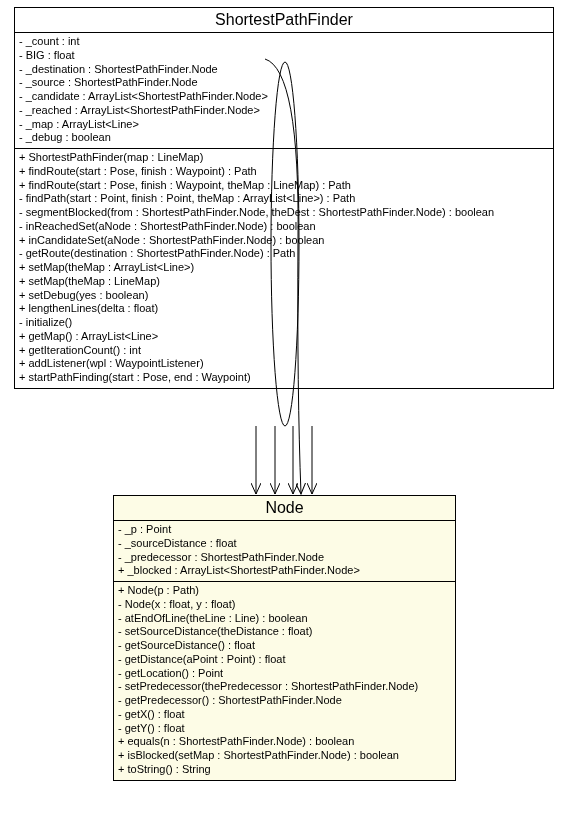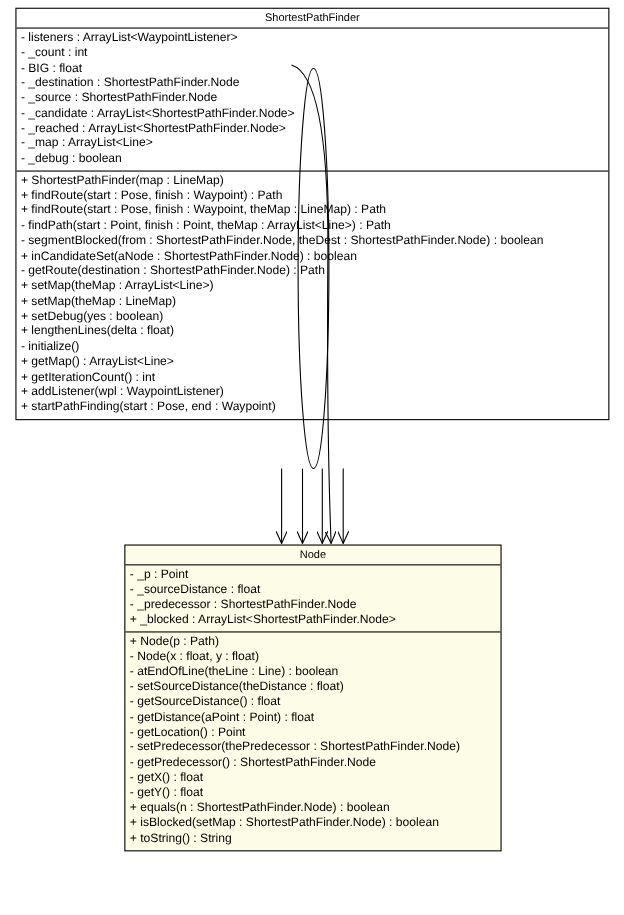--- a/index.html
+++ b/index.html
@@ -22,21 +22,21 @@
     background: #ffffff;
   }
   .uml-class.yellow {
     background: #fdfce6;
   }
   .uml-title {
     text-align: center;
     font-weight: normal;
     padding: 3px 4px;
     border-bottom: 1px solid #000;
-    font-size: 10px;
+    font-size: 16px;
   }
   .uml-section {
     border-bottom: 1px solid #000;
     padding: 2px 4px 3px 4px;
   }
   .uml-section:last-child {
     border-bottom: none;
   }
   .uml-row {
     white-space: nowrap;
@@ -52,36 +52,36 @@
   }
 </style>
 </head>
 <body>
 
 <div class="canvas">
 
   <div class="uml-class" id="box-spf" style="left:14px; top:7px; width:540px;">
     <div class="uml-title">ShortestPathFinder</div>
     <div class="uml-section" id="spf-attrs">
-        <div class="uml-row">- listeners : ArrayList&lt;WaypointListener&gt;</div>
         <div class="uml-row">- _count : int</div>
         <div class="uml-row">- BIG : float</div>
         <div class="uml-row">- _destination : ShortestPathFinder.Node</div>
         <div class="uml-row">- _source : ShortestPathFinder.Node</div>
         <div class="uml-row">- _candidate : ArrayList&lt;ShortestPathFinder.Node&gt;</div>
         <div class="uml-row">- _reached : ArrayList&lt;ShortestPathFinder.Node&gt;</div>
         <div class="uml-row">- _map : ArrayList&lt;Line&gt;</div>
         <div class="uml-row">- _debug : boolean</div>
       </div>
     <div class="uml-section" id="spf-ops">
         <div class="uml-row">+ ShortestPathFinder(map : LineMap)</div>
         <div class="uml-row">+ findRoute(start : Pose, finish : Waypoint) : Path</div>
         <div class="uml-row">+ findRoute(start : Pose, finish : Waypoint, theMap : LineMap) : Path</div>
         <div class="uml-row">- findPath(start : Point, finish : Point, theMap : ArrayList&lt;Line&gt;) : Path</div>
         <div class="uml-row">- segmentBlocked(from : ShortestPathFinder.Node, theDest : ShortestPathFinder.Node) : boolean</div>
+        <div class="uml-row">- inReachedSet(aNode : ShortestPathFinder.Node) : boolean</div>
         <div class="uml-row">+ inCandidateSet(aNode : ShortestPathFinder.Node) : boolean</div>
         <div class="uml-row">- getRoute(destination : ShortestPathFinder.Node) : Path</div>
         <div class="uml-row">+ setMap(theMap : ArrayList&lt;Line&gt;)</div>
         <div class="uml-row">+ setMap(theMap : LineMap)</div>
         <div class="uml-row">+ setDebug(yes : boolean)</div>
         <div class="uml-row">+ lengthenLines(delta : float)</div>
         <div class="uml-row">- initialize()</div>
         <div class="uml-row">+ getMap() : ArrayList&lt;Line&gt;</div>
         <div class="uml-row">+ getIterationCount() : int</div>
         <div class="uml-row">+ addListener(wpl : WaypointListener)</div>

